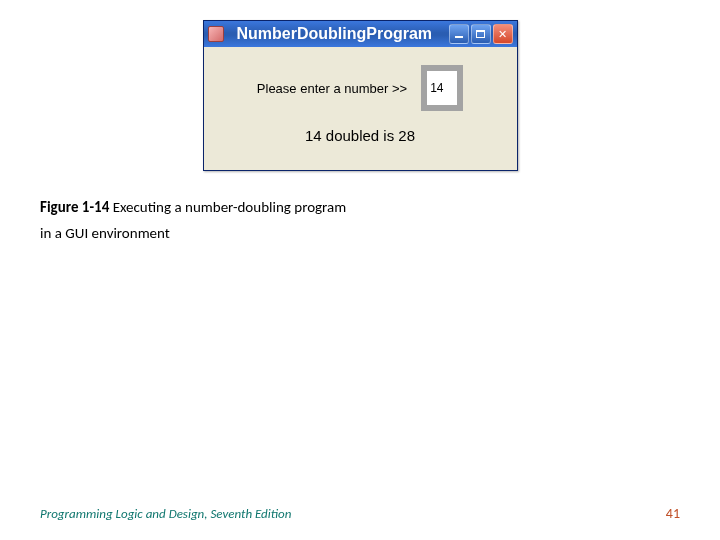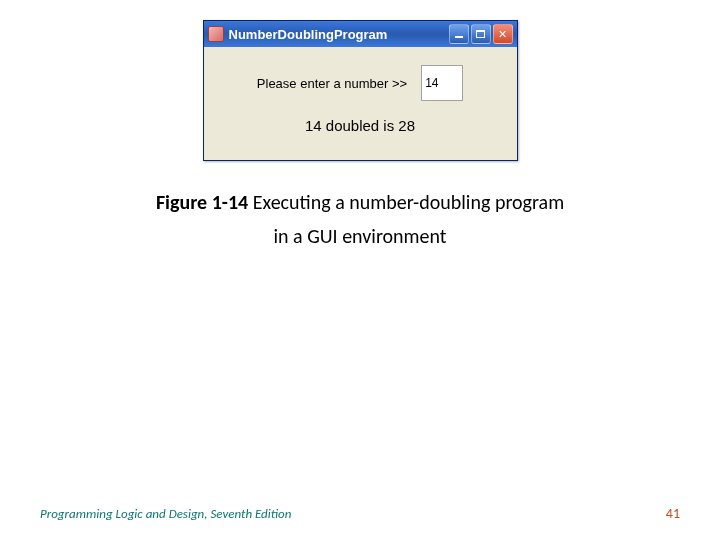--- a/index.html
+++ b/index.html
@@ -5,35 +5,35 @@
   * { box-sizing: border-box; margin: 0; padding: 0; }
   html, body { width: 720px; height: 540px; font-family: Calibri, Arial, sans-serif; background: #fff; overflow: hidden; }
   .slide { width: 720px; height: 540px; position: relative; padding: 20px 40px; }
 
   .title { color: #5a7fb5; font-size: 30px; font-weight: 400; text-align: center; line-height: 1.2; margin-top: 8px; margin-bottom: 55px; }
 
   .win-wrap { display: flex; justify-content: center; }
   .win { width: 315px; border: 1px solid #0a246a; background: #ece9d8; box-shadow: 1px 1px 2px rgba(0,0,0,0.3); }
   .titlebar { height: 26px; background: linear-gradient(to bottom, #3b77dd 0%, #2a5db2 45%, #2a5db2 55%, #3b77dd 100%); display: flex; align-items: center; padding: 0 4px; gap: 5px; }
   .appicon { width: 16px; height: 16px; background: linear-gradient(135deg,#f8b5b5,#d36a6a); border: 1px solid #9a3f3f; border-radius: 2px; }
-  .wintitle { color: #fff; font-weight: bold; font-size: 13px; font-family: Tahoma, Arial, sans-serif; flex: 1; }
+  .wintitle { color: #fff; font-weight: bold; font-size: 16px; font-family: Tahoma, Arial, sans-serif; flex: 1; margin-left: 8px; }
   .winbtns { display: flex; gap: 2px; }
   .winbtn { width: 20px; height: 20px; border-radius: 3px; display: flex; align-items: center; justify-content: center; font-size: 11px; font-family: Tahoma, Arial, sans-serif; color: #fff; border: 1px solid rgba(255,255,255,0.4); }
   .winbtn.min, .winbtn.max { background: linear-gradient(to bottom,#6fa3f0,#2a5db2); }
   .winbtn.close { background: linear-gradient(to bottom,#f28d7a,#d6482a); }
   .minline { width: 8px; height: 2px; background: #fff; margin-top: 6px; }
   .maxbox { width: 9px; height: 8px; border: 1px solid #fff; border-top-width: 2px; }
 
   .clientarea { padding: 18px 20px 26px 20px; display: flex; flex-direction: column; align-items: center; background: #ece9d8; }
   .inputrow { display: flex; align-items: center; gap: 14px; margin-bottom: 16px; }
   .prompt { font-size: 13px; font-family: "Microsoft Sans Serif", Tahoma, Arial, sans-serif; color: #000; }
-  .txtfield { width: 42px; height: 19px; background: #fff; border: 1px solid #a3a3a3; font-size: 12px; padding: 17px 3px; font-family: "Microsoft Sans Serif", Tahoma, Arial, sans-serif; }
+  .txtfield { width: 42px; height: 19px; background: #fff; border: 6px solid #a3a3a3; font-size: 12px; padding: 17px 3px; font-family: "Microsoft Sans Serif", Tahoma, Arial, sans-serif; }
   .resultline { font-size: 15px; font-family: "Microsoft Sans Serif", Tahoma, Arial, sans-serif; color: #000; }
 
-  .caption { text-align: center; font-size: 20px; margin-top: 24px; line-height: 1.7; color: #000; }
+  .caption { font-size: 15px; margin-top: 24px; line-height: 1.7; color: #000; }
   .caption .fignum { font-weight: bold; }
 
   .footer { position: absolute; bottom: 18px; left: 40px; right: 40px; display: flex; justify-content: space-between; align-items: baseline; }
   .footer-left { color: #0f766e; font-size: 13px; font-style: italic; }
   .footer-right { color: #c05028; font-size: 14px; }
 </style>
 </head>
 <body>
 
 <div class="slide">

